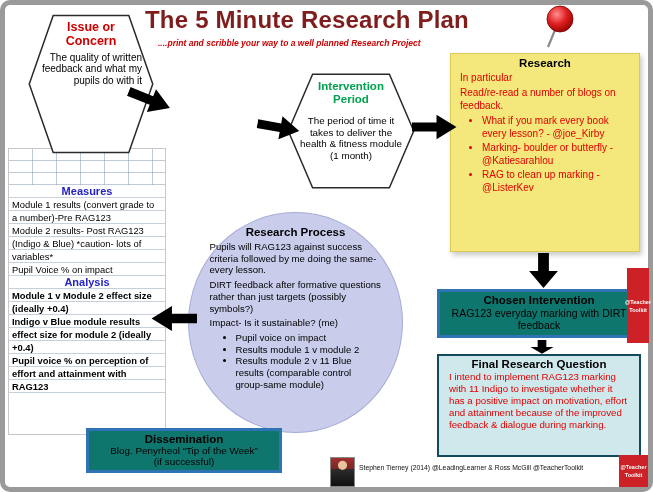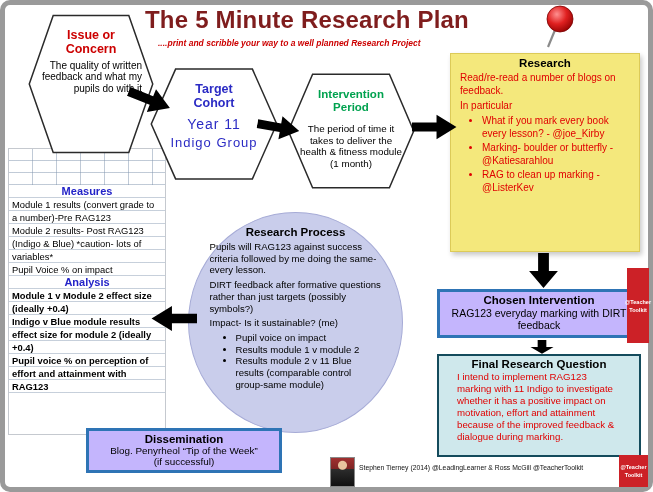--- a/index.html
+++ b/index.html
@@ -7,21 +7,21 @@
   body { font-family: "Liberation Sans", sans-serif; }
   .page { position:relative; width:653px; height:492px; background:#fff; overflow:hidden; }
   .frame { position:absolute; inset:0; border:5px solid #9a9a9a; border-radius:10px; pointer-events:none; z-index:60; }
   .abs { position:absolute; }
 
   .title { left:145px; top:6px; font-size:24px; font-weight:bold; color:#7f1d1d; letter-spacing:.2px; }
   .subtitle { left:158px; top:38px; font-size:8.5px; font-weight:bold; font-style:italic; color:#cc0000; }
 
   .hex { z-index:5; }
   .hex svg { position:absolute; inset:0; width:100%; height:100%; }
-  .hex-content { position:relative; z-index:2; padding-top:15px; }
+  .hex-content { position:relative; z-index:2; padding-top:7px; }
   .hex-title { font-weight:bold; font-size:12.5px; text-align:center; line-height:1.1; margin:0 auto; }
   .issue { left:28px; top:14px; width:126px; height:140px; }
   .issue .hex-title { color:#cc0000; width:84px; }
   .issue .hex-body { font-size:10px; width:102px; margin:3px auto 0; text-align:right; line-height:1.18; color:#000; }
   .cohort { left:150px; top:68px; width:128px; height:112px; }
   .cohort .hex-title { color:#2b2bc4; width:64px; }
   .cohort-year { font-size:14px; color:#2b2bc4; letter-spacing:1px; text-align:center; margin-top:5px; }
   .cohort-group { font-size:13px; color:#2b2bc4; letter-spacing:1px; text-align:center; margin-top:3px; }
   .period { left:287px; top:73px; width:128px; height:116px; }
   .period .hex-title { color:#00a24f; width:92px; font-size:11.5px; }
@@ -33,27 +33,27 @@
 
   .note { left:450px; top:53px; width:190px; height:199px; background:#f4e87c; border:1px solid #dcca58;
           box-shadow:2px 3px 5px rgba(0,0,0,.22); z-index:5; }
   .note-title { text-align:center; font-weight:bold; font-size:11.5px; color:#000; margin-top:3px; }
   .note-body { color:#e00000; font-size:10px; line-height:1.3; padding:2px 7px 0 9px; }
   .note-body p { margin-bottom:2px; }
   .note-body ul { margin-top:2px; padding-left:22px; }
   .note-body li { margin-bottom:1px; }
   .pin { left:540px; top:4px; width:40px; height:46px; z-index:20; }
 
-  .bluebox { background:#c4b5fd; border:3px solid #2e74b5; z-index:5; }
+  .bluebox { background:#0f766e; border:3px solid #2e74b5; z-index:5; }
   .box-title { font-weight:bold; font-size:11.5px; text-align:center; color:#000; margin-top:2px; }
   .box-body { font-size:10.5px; text-align:center; color:#000; line-height:1.15; margin-top:1px; }
   .chosen { left:437px; top:289px; width:204px; height:49px; }
 
   .final { left:437px; top:354px; width:204px; height:103px; background:#cfe8ec; border:2px solid #144b5c; z-index:5; }
-  .final-body { color:#e00000; font-size:9.7px; line-height:1.24; padding:1px 18px; text-align:left; }
+  .final-body { color:#e00000; font-size:9.7px; line-height:1.24; padding:1px 10px; text-align:left; }
 
   .ellipse { left:188px; top:212px; width:215px; height:221px; border-radius:50%;
              background:#c9cdeb; border:1px solid #a6abd6; z-index:4; }
   .rp-title { text-align:center; font-weight:bold; font-size:11.5px; color:#000; padding-top:13px; }
   .rp-content { width:172px; margin:3px auto 0; font-size:9.6px; line-height:1.22; color:#000; }
   .rp-content p { margin-bottom:3px; }
   .rp-content ul { padding-left:26px; }
 
   .measures-panel { left:8px; top:148px; width:158px; height:287px; background:#fff; border:1px solid #c5c9cf; z-index:3; }
   .grid-top { height:36px;
@@ -93,30 +93,20 @@
   <div class="abs hex issue">
     <svg viewBox="0 0 100 100" preserveAspectRatio="none">
       <polygon points="20,1 80,1 99,50 80,99 20,99 1,50" fill="#ffffff" stroke="#2a2a2a" stroke-width="1.5" vector-effect="non-scaling-stroke"></polygon>
     </svg>
     <div class="hex-content">
       <div class="hex-title">Issue or Concern</div>
       <div class="hex-body">The quality of written feedback and what my pupils do with it</div>
     </div>
   </div>
 
-  <div class="abs hex cohort">
-    <svg viewBox="0 0 100 100" preserveAspectRatio="none">
-      <polygon points="20,1 80,1 99,50 80,99 20,99 1,50" fill="#ffffff" stroke="#2a2a2a" stroke-width="1.5" vector-effect="non-scaling-stroke"></polygon>
-    </svg>
-    <div class="hex-content">
-      <div class="hex-title">Target Cohort</div>
-      <div class="cohort-year">Year 11</div>
-      <div class="cohort-group">Indigo Group</div>
-    </div>
-  </div>
 
   <div class="abs hex period">
     <svg viewBox="0 0 100 100" preserveAspectRatio="none">
       <polygon points="20,1 80,1 99,50 80,99 20,99 1,50" fill="#ffffff" stroke="#2a2a2a" stroke-width="1.5" vector-effect="non-scaling-stroke"></polygon>
     </svg>
     <div class="hex-content">
       <div class="hex-title">Intervention Period</div>
       <div class="hex-body">The period of time it takes to deliver the health &amp; fitness module (1 month)</div>
     </div>
   </div>
@@ -133,22 +123,22 @@
   </div>
   <div class="abs arrow" style="left:412px; top:113px; width:46px; height:28px;">
     <svg viewBox="0 0 60 36">
         <polygon points="0,12 32,12 32,2 58,18 32,34 32,24 0,24"></polygon>
       </svg>
   </div>
 
   <div class="abs note">
     <div class="note-title">Research</div>
     <div class="note-body">
+      <p>In particular</p>
       <p>Read/re-read a number of blogs on feedback.</p>
-      <p>In particular</p>
       <ul>
         <li>What if you mark every book every lesson? - @joe_Kirby</li>
         <li>Marking- boulder or butterfly - @Katiesarahlou</li>
         <li>RAG to clean up marking - @ListerKev</li>
       </ul>
     </div>
   </div>
 
   <div class="abs pin">
     <svg viewBox="0 0 40 46">

